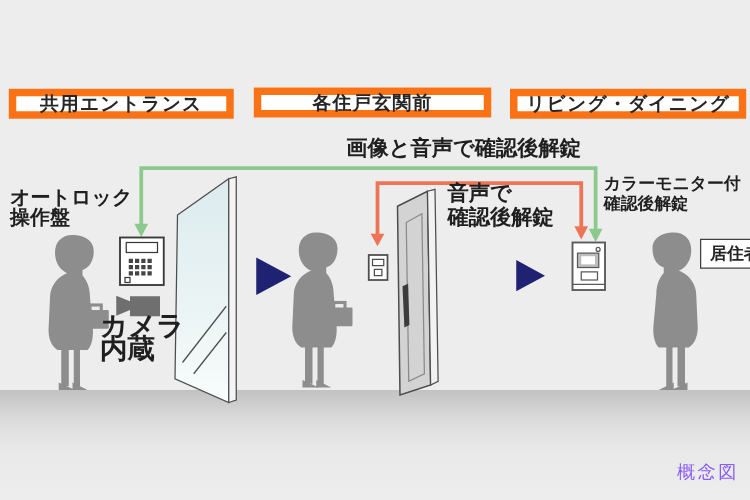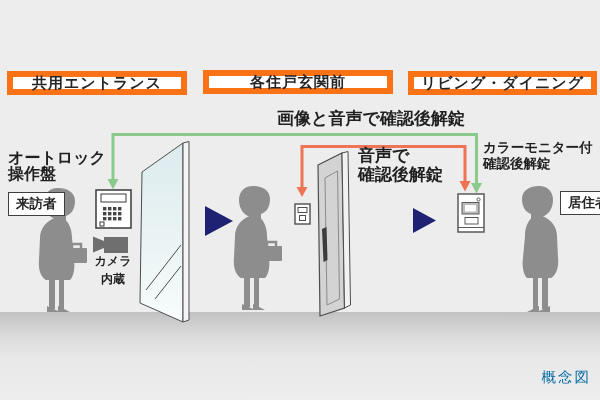--- a/index.html
+++ b/index.html
@@ -20,28 +20,28 @@
     font-size:15px;font-weight:bold;color:#262626;letter-spacing:1px;white-space:nowrap;
   }
   #zone1{left:7px;top:71px;width:180px;}
   #zone2{left:203px;top:70px;width:190px;}
   #zone3{left:408px;top:71px;width:189px;}
   .ann{color:#1f1f1f;font-weight:bold;white-space:nowrap;}
   #green-label{left:271px;top:107px;width:200px;text-align:center;font-size:17px;}
   #orange-label{left:358px;top:146px;font-size:17px;line-height:19px;}
   #autolock-label{left:8px;top:150px;font-size:16px;line-height:15.5px;}
   #intercom-label{left:483px;top:140px;font-size:13.5px;line-height:15.5px;}
-  #camera-label{left:80px;top:252px;width:66px;text-align:center;font-size:12px;line-height:18px;}
+  #camera-label{left:80px;top:252px;width:66px;font-size:22px;line-height:18px;}
   .badge{
     box-sizing:border-box;background:#ffffff;border:1px solid #3f3f3f;
     padding:2px 7px;font-size:13.5px;color:#262626;white-space:nowrap;font-weight:bold;
   }
   #visitor-badge{left:8px;top:192px;}
   #resident-badge{left:524px;top:191px;margin-left:36px;}
-  #caption{right:9px;top:368px;font-size:14.5px;color:#0369a1;letter-spacing:2px;}
+  #caption{right:9px;top:368px;font-size:14.5px;color:#8b5cf6;letter-spacing:2px;}
   svg{display:block;}
 </style>
 </head>
 <body>
 
 <div id="stage">
 
   <div id="floor" class="abs"></div>
 
   <svg class="abs" style="left:0;top:0" width="600" height="400" viewBox="0 0 600 400">
@@ -177,18 +177,17 @@
   </div>
   <div id="camera-label" class="abs ann">
     <div>カメラ</div>
     <div>内蔵</div>
   </div>
   <div id="intercom-label" class="abs ann">
     <div>カラーモニター付</div>
     <div>確認後解錠</div>
   </div>
 
-  <div id="visitor-badge" class="abs badge">来訪者</div>
   <div id="resident-badge" class="abs badge">居住者</div>
 
   <div id="caption" class="abs">概念図</div>
 
 </div>
 
 </body></html>

